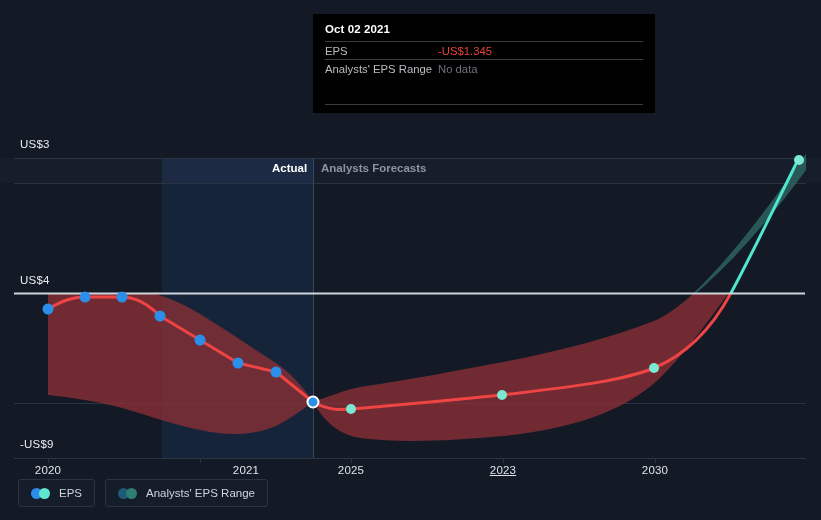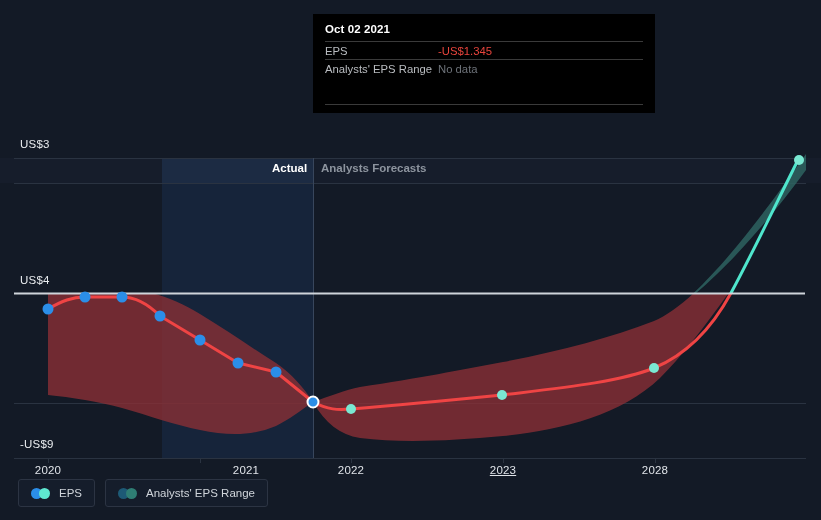--- a/index.html
+++ b/index.html
@@ -209,23 +209,23 @@
 
     <div class="ylabel" style="left:20px; top:120px;">US$3</div>
     <div class="ylabel" style="left:20px; top:256px;">US$4</div>
     <div class="ylabel" style="left:20px; top:420px;">-US$9</div>
 
     <div class="seg-label seg-actual" style="left:272px;">Actual</div>
     <div class="seg-label seg-forecast" style="left:321px;">Analysts Forecasts</div>
 
     <div class="xlabel" style="left:48px;  top:446px;">2020</div>
     <div class="xlabel" style="left:200px; top:446px;margin-left:46px;">2021</div>
-    <div class="xlabel" style="left:351px; top:446px;">2022</div>
+    <div class="xlabel" style="left:351px; top:446px;">2025</div>
     <div class="xlabel" style="left:503px; top:446px;text-decoration:underline;">2023</div>
-    <div class="xlabel" style="left:655px; top:446px;">2028</div>
+    <div class="xlabel" style="left:655px; top:446px;">2030</div>
   </div>
 
   <div id="tooltip">
     <div class="tt-title">Oct 02 2021</div>
     <div class="tt-row">
       <span class="tt-key">EPS</span>
       <span class="tt-val-eps">-US$1.345</span>
     </div>
     <div class="tt-row">
       <span class="tt-key">Analysts' EPS Range</span>

